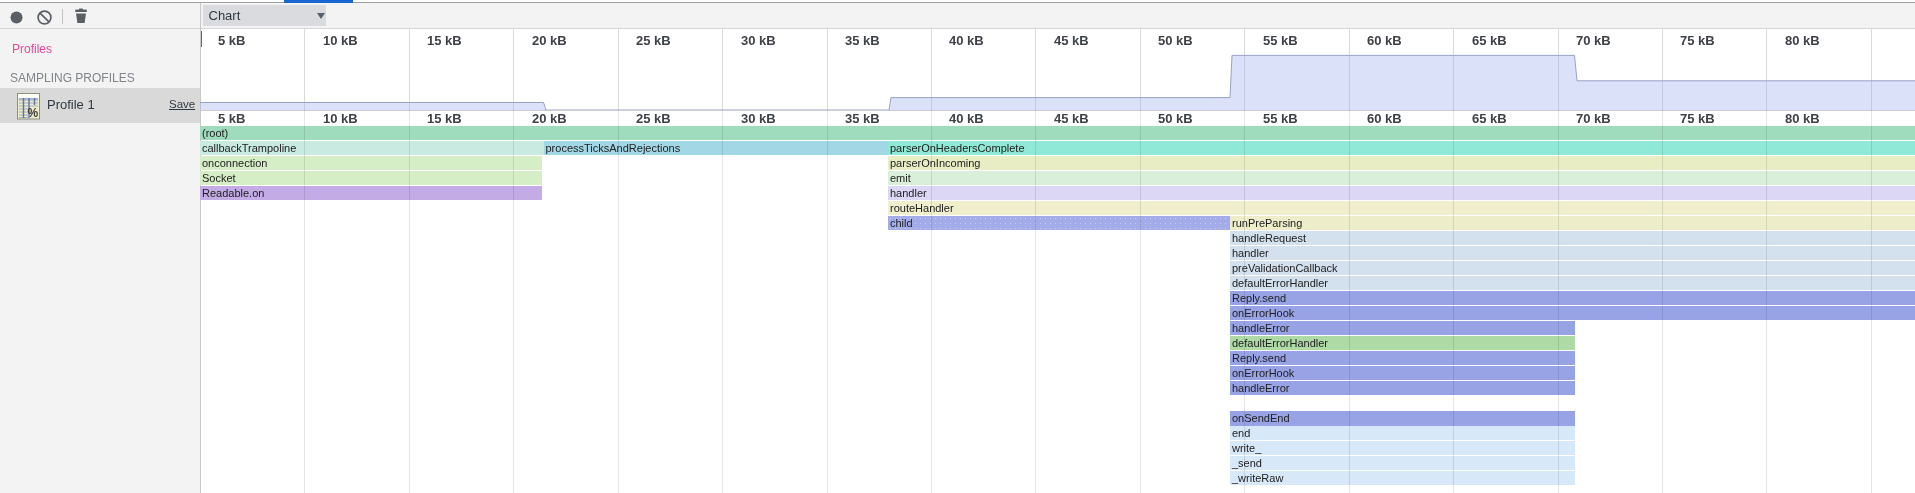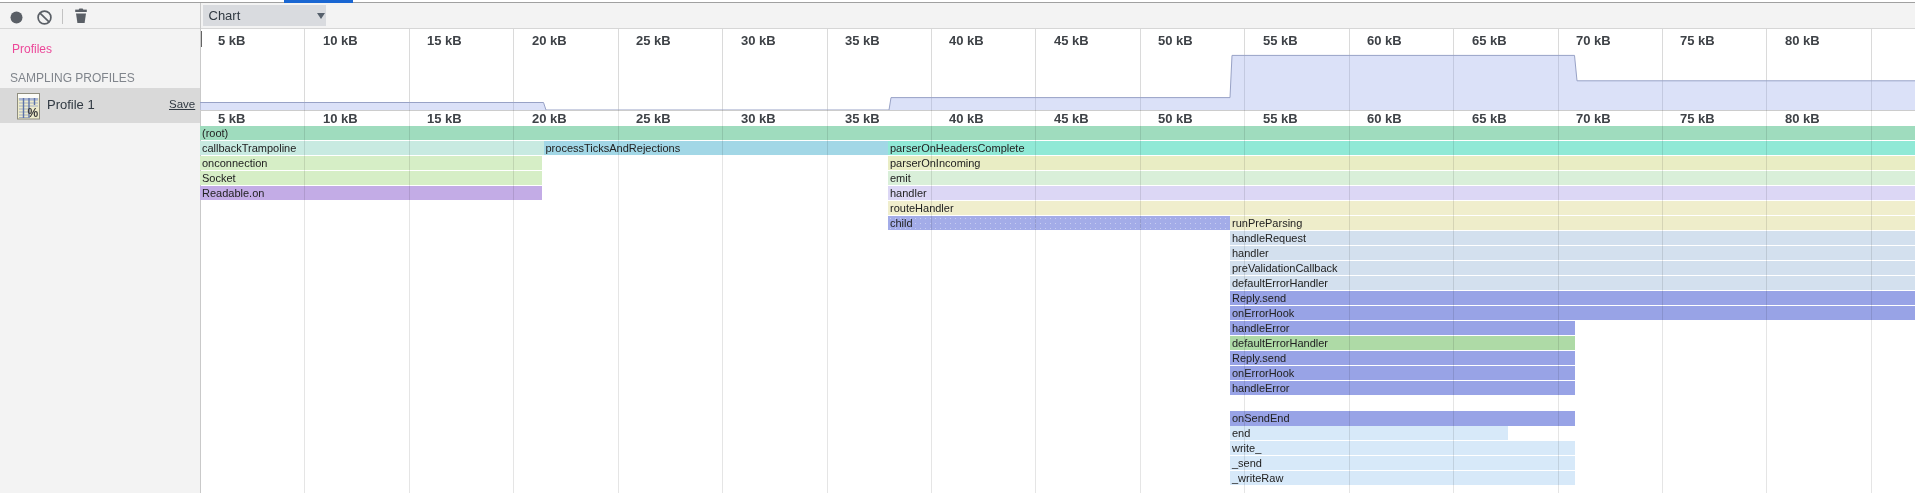--- a/index.html
+++ b/index.html
@@ -166,15 +166,15 @@
 <div class="bar" style="left:1230px;top:276px;width:685px;background:#d3e0ee">defaultErrorHandler</div>
 <div class="bar" style="left:1230px;top:291px;width:685px;background:#98a3e6">Reply.send</div>
 <div class="bar" style="left:1230px;top:306px;width:685px;background:#98a3e6">onErrorHook</div>
 <div class="bar" style="left:1230px;top:321px;width:345px;background:#98a3e6">handleError</div>
 <div class="bar" style="left:1230px;top:336px;width:345px;background:#aedaa6">defaultErrorHandler</div>
 <div class="bar" style="left:1230px;top:351px;width:345px;background:#98a3e6">Reply.send</div>
 <div class="bar" style="left:1230px;top:366px;width:345px;background:#98a3e6">onErrorHook</div>
 <div class="bar" style="left:1230px;top:381px;width:345px;background:#98a3e6">handleError</div>
 <div class="bar" style="left:1230px;top:412px;width:345px;background:#98a3e6">onSendHook</div>
 <div class="bar" style="left:1230px;top:411px;width:345px;background:#98a3e6">onSendEnd</div>
-<div class="bar" style="left:1230px;top:426px;width:278px;background:#d7e9f9">end</div>
+<div class="bar" style="left:1230px;top:426px;width:345px;background:#d7e9f9">end</div>
 <div class="bar" style="left:1230px;top:441px;width:345px;background:#d7e9f9">write_</div>
 <div class="bar" style="left:1230px;top:456px;width:345px;background:#d7e9f9">_send</div>
 <div class="bar" style="left:1230px;top:471px;width:345px;background:#d7e9f9">_writeRaw</div>
 </body></html>

